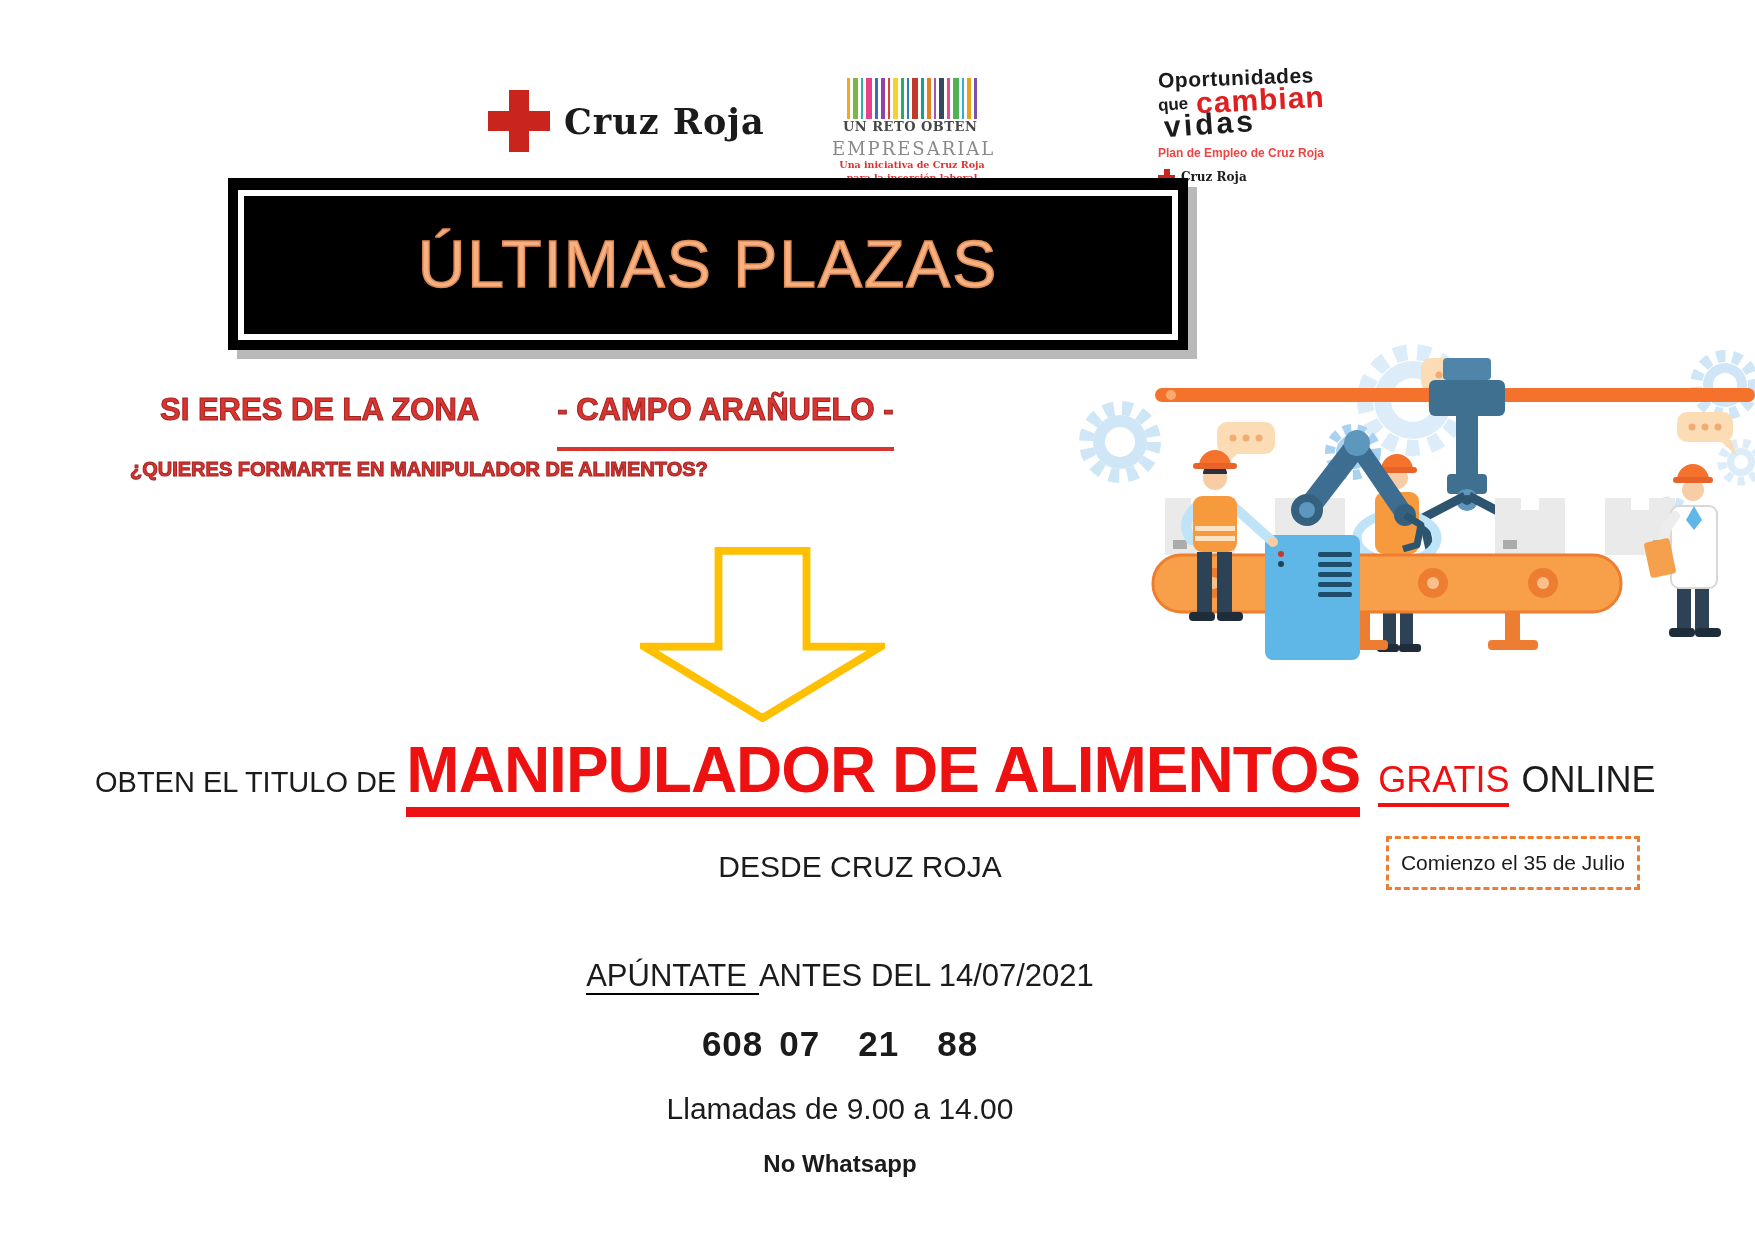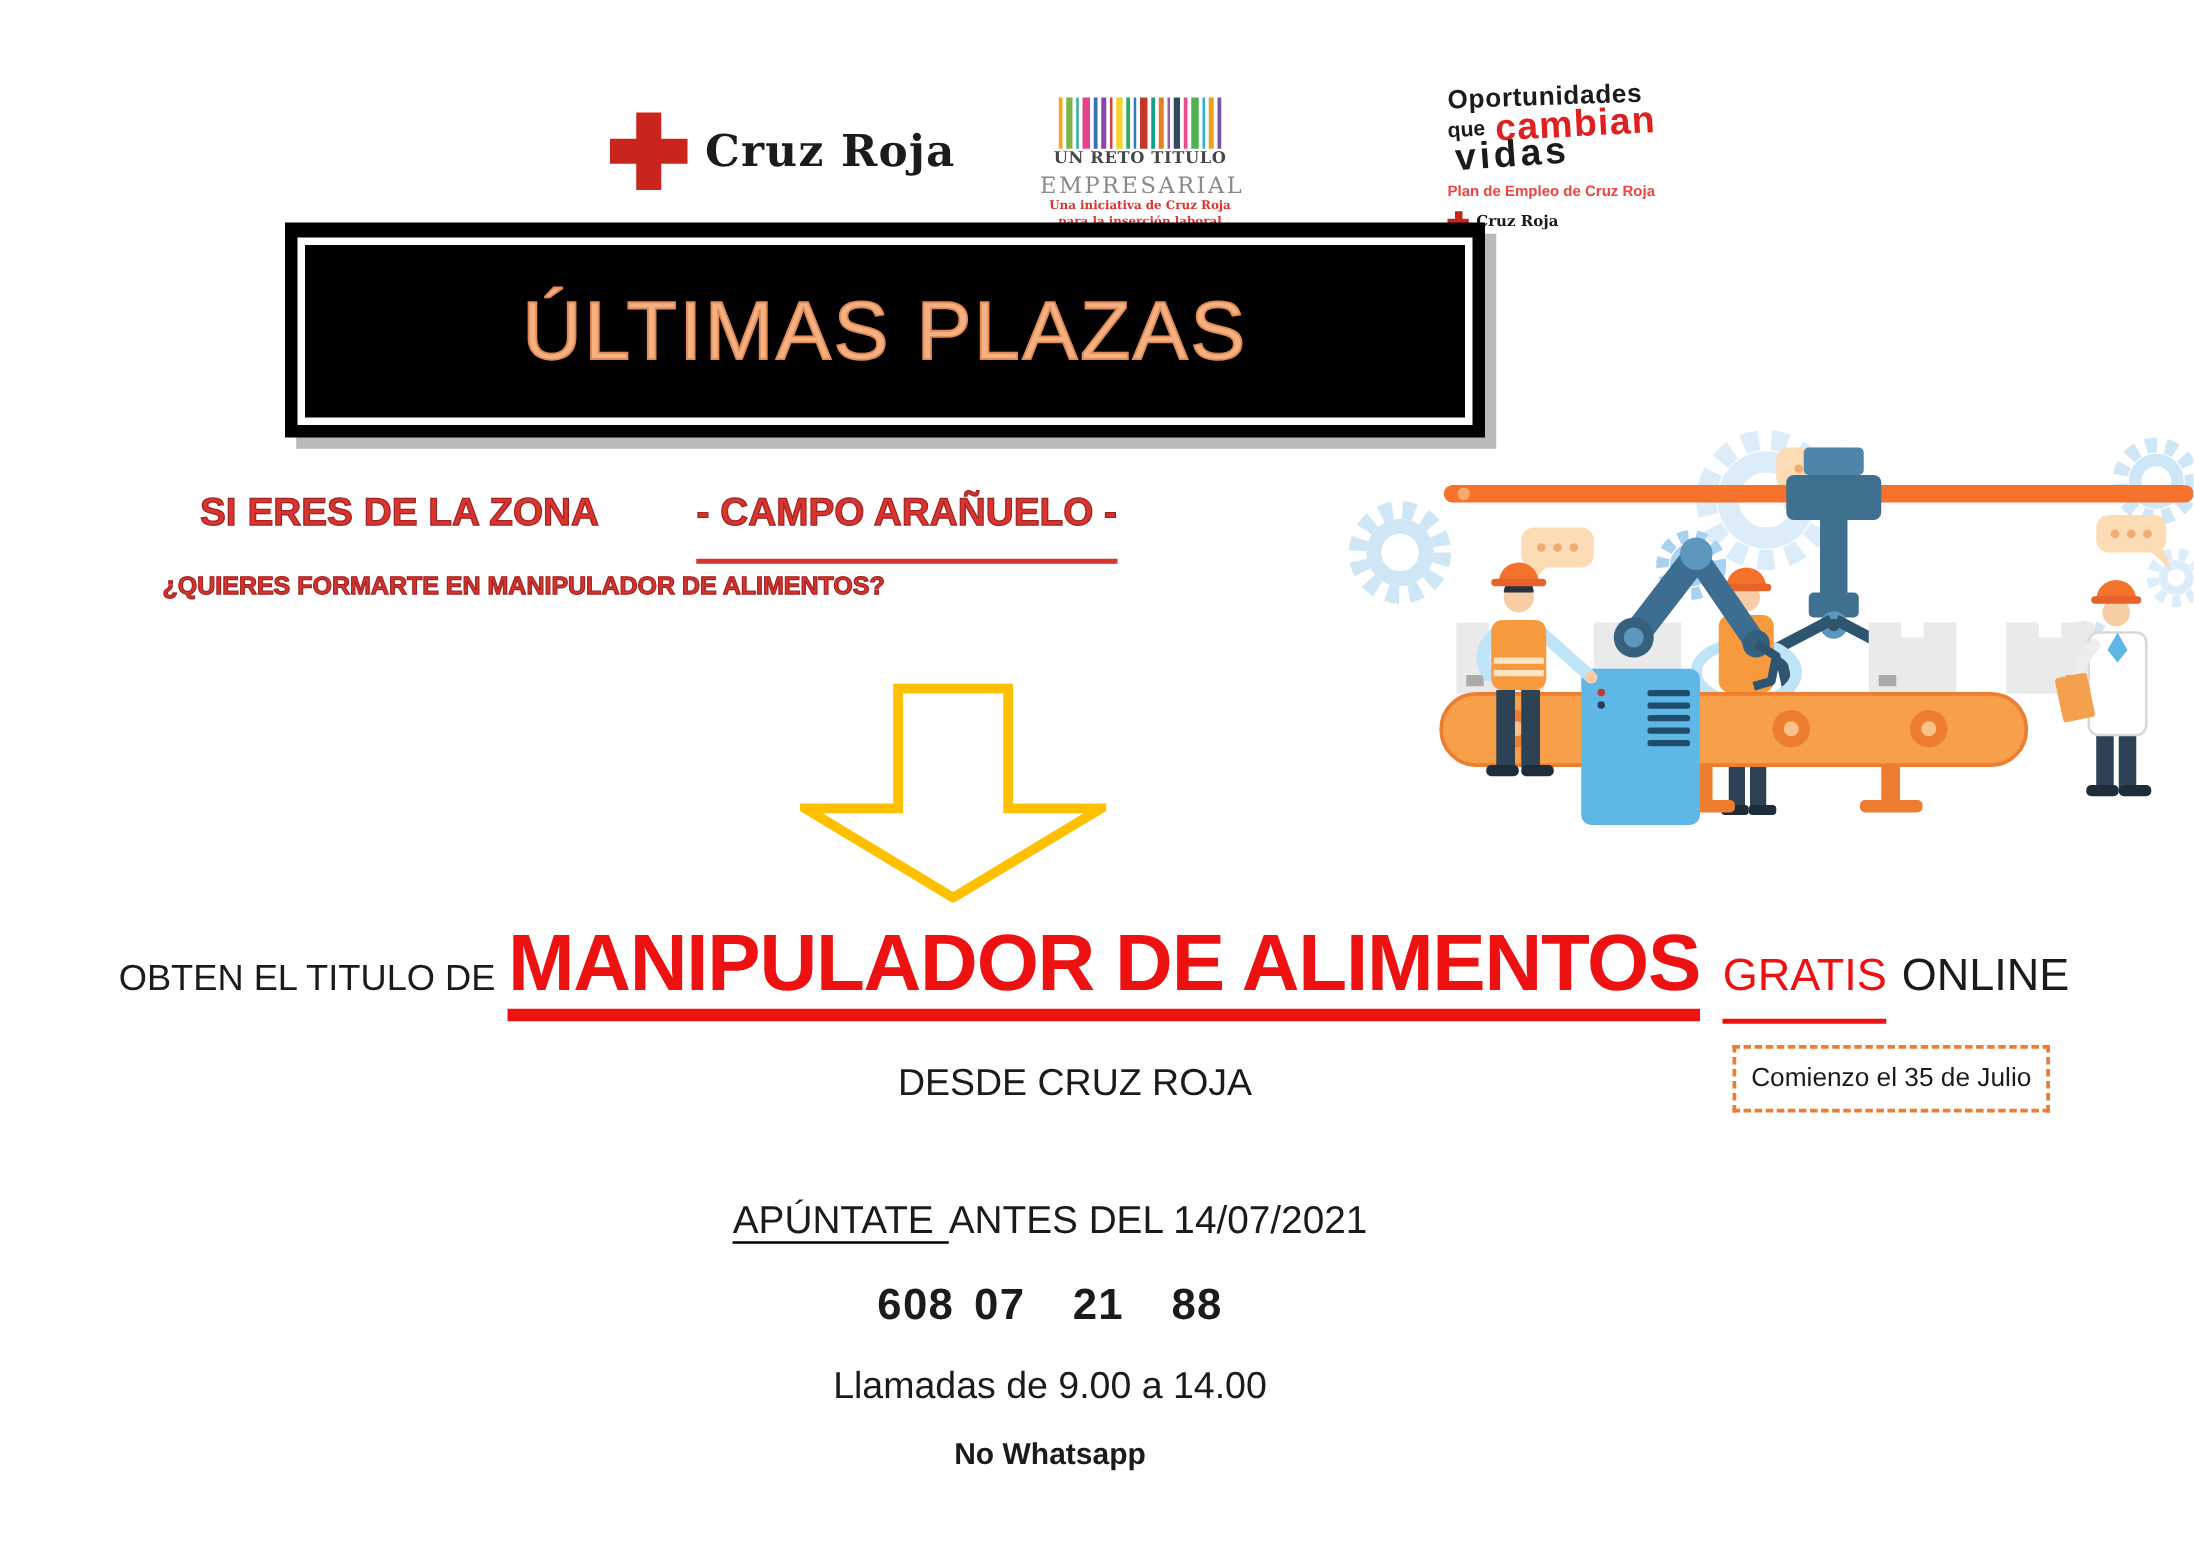--- a/index.html
+++ b/index.html
@@ -46,21 +46,21 @@
   .question-line{position:absolute;left:130px;top:458px;font-size:20px;white-space:nowrap;}
   
   .arrow{position:absolute;left:640px;top:546px;width:245px;height:176px;}
   
   .factory{position:absolute;left:1025px;top:330px;width:730px;height:330px;}
   
   .headline{position:absolute;left:95px;top:738px;display:flex;align-items:baseline;white-space:nowrap;}
   .hl-prefix{font-size:29px;margin-right:10px;}
   .hl-title{font-size:64px;font-weight:bold;color:var(--red-bright);line-height:1;
     border-bottom:10px solid var(--red-bright);padding-bottom:5px;letter-spacing:-1px;}
-  .hl-gratis{font-size:36px;color:var(--red-bright);margin-left:18px;border-bottom:4px solid var(--red-bright);padding-bottom:14px;}
+  .hl-gratis{font-size:36px;color:var(--red-bright);margin-left:18px;border-bottom:4px solid var(--red-bright);padding-bottom:2px;}
   .hl-online{font-size:36px;margin-left:12px;}
   .source-line{position:absolute;left:600px;top:850px;width:520px;text-align:center;font-size:30px;}
   .start-box{position:absolute;left:1386px;top:836px;width:254px;height:54px;border:3px dashed var(--dashed-border);
     display:flex;align-items:center;justify-content:center;font-size:21px;background:#fff;box-sizing:border-box;}
   
   .center-col{position:absolute;left:465px;width:750px;text-align:center;white-space:nowrap;}
   .cta-line{top:958px;font-size:31px;}
   .cta-line .u{border-bottom:2.5px solid #000;padding-right:12px;}
   .phone{top:1024px;font-size:35px;font-weight:bold;letter-spacing:1px;}
   .phone span+span{margin-left:16px;}
@@ -93,21 +93,21 @@
         <div class="bar" style="background: rgb(192, 57, 43); width: 6px;"></div>
         <div class="bar" style="background: rgb(22, 160, 133); width: 3px;"></div>
         <div class="bar" style="background: rgb(230, 126, 34); width: 4px;"></div>
         <div class="bar" style="background: rgb(155, 89, 182); width: 2px;"></div>
         <div class="bar" style="background: rgb(52, 73, 94); width: 5px;"></div>
         <div class="bar" style="background: rgb(231, 76, 140); width: 3px;"></div>
         <div class="bar" style="background: rgb(82, 177, 82); width: 6px;"></div>
         <div class="bar" style="background: rgb(43, 177, 213); width: 2px;"></div>
         <div class="bar" style="background: rgb(232, 162, 28); width: 4px;"></div>
         <div class="bar" style="background: rgb(122, 82, 168); width: 3px;"></div>
-        <div class="rs-title">UN RETO TITULO</div>
+        <div class="rs-title">UN RETO OBTEN</div>
     </div>
     <div class="rs-sub">EMPRESARIAL</div>
     <div class="rs-tag">Una iniciativa de Cruz Roja</div>
     <div class="rs-tag">para la inserción laboral</div>
   </div>
 
   <div class="logo-op">
     <div class="op-w1">Oportunidades</div>
     <div class="op-row">
       <span class="op-w2">que</span>

